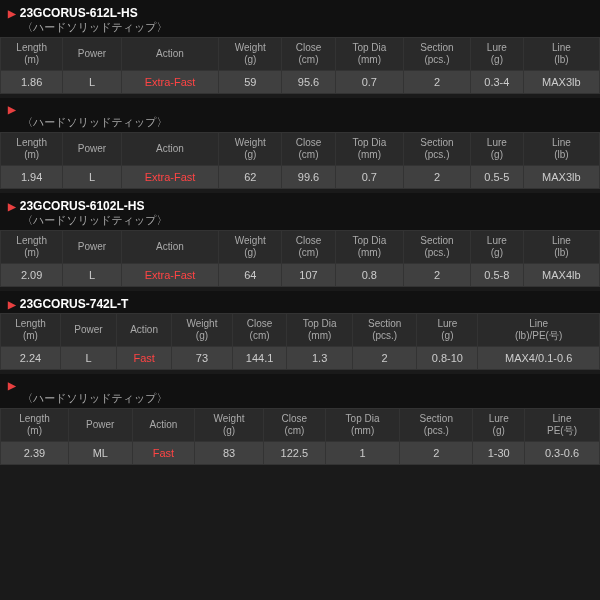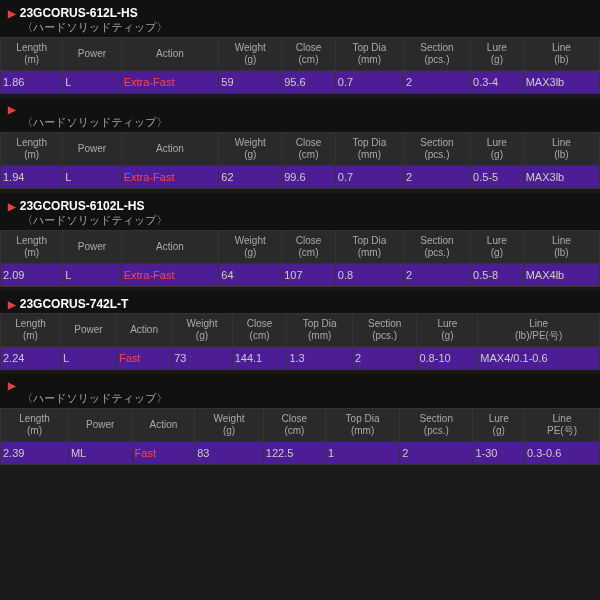--- a/index.html
+++ b/index.html
@@ -31,34 +31,35 @@
       font-size: 10px;
     }
     .section-subtitle {
       color: #aaa;
       font-size: 11px;
       padding-left: 14px;
     }
     .spec-table {
       width: 100%;
       border-collapse: collapse;
-      background: #4c1d95;
+      background: #404040;
     }
     .spec-table th {
       background: #2a2a2a;
       color: #aaa;
       font-size: 10px;
       font-weight: normal;
       text-align: center;
       padding: 4px 2px;
       border: 1px solid #333;
       line-height: 1.2;
     }
     .spec-table td {
       color: #ccc;
+      text-align: center;
       padding: 5px 2px;
       border: 1px solid #333;
       font-size: 11px;
     }
     .spec-table td.action-col {
       color: #ff4444;
     }
   </style>
 </head>
 <body>

